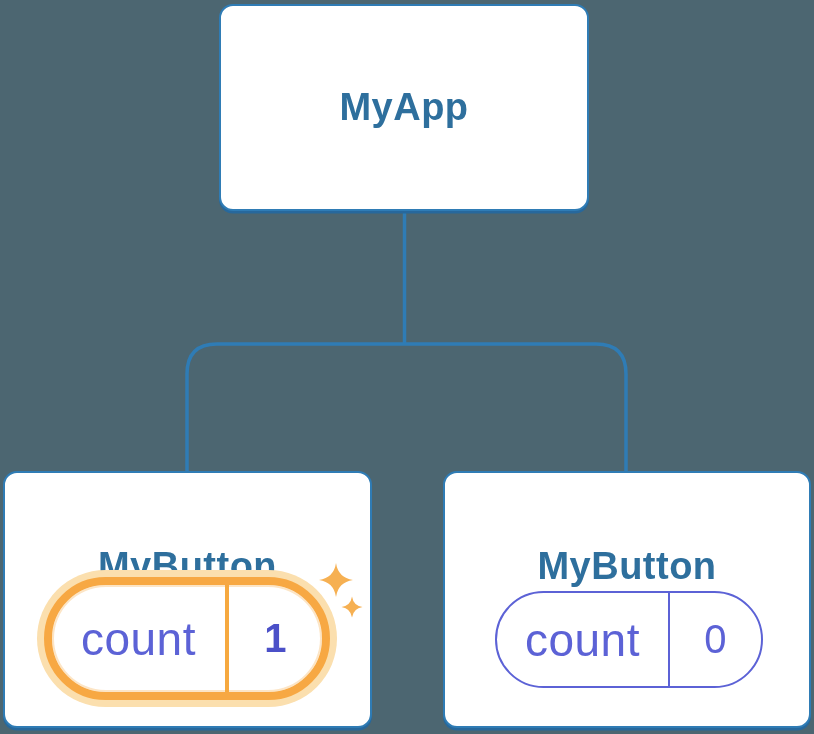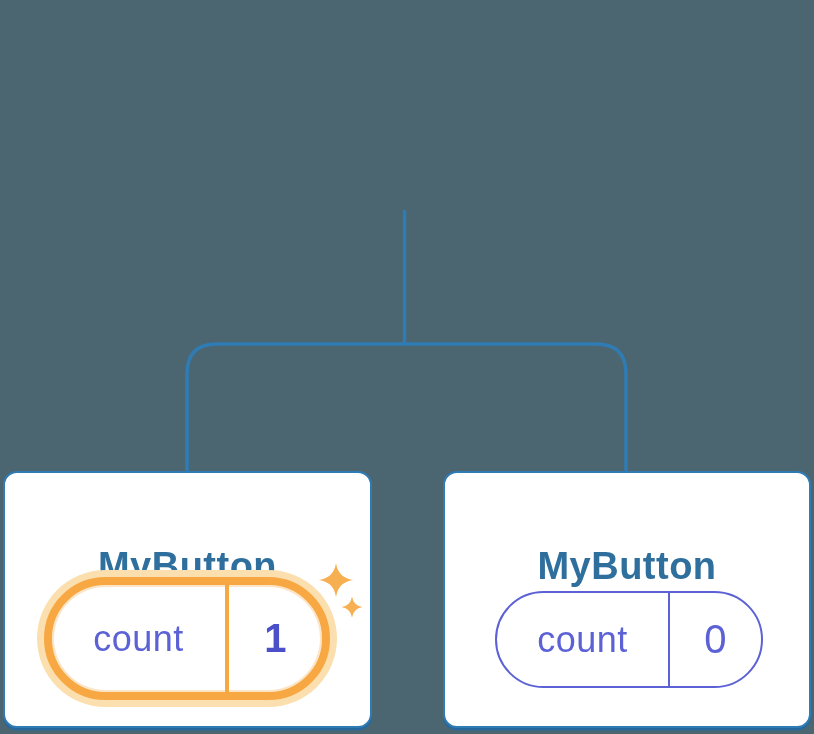--- a/index.html
+++ b/index.html
@@ -79,21 +79,21 @@
     align-items: center;
     justify-content: center;
     box-sizing: border-box;
   }
   .pill-name-section { width: 65.5%; }
   .pill-value-section { flex: 1; }
   .pill-highlighted .pill-name-section { border-right: 4px solid #f6a940; }
   .pill-normal .pill-name-section { border-right: 2.5px solid #5c62d6; }
   .state-name {
     color: #5c62d6;
-    font-size: 36px;
+    font-size: 46px;
     letter-spacing: 0.5px;
   }
   .state-value {
     color: #5c62d6;
     font-size: 40px;
   }
   .state-value-updated {
     color: #4b50c8;
     font-weight: bold;
   }
@@ -107,20 +107,23 @@
 </head>
 <body>
 
 <div id="stage">
 
   <svg class="connector-layer" viewBox="0 0 814 734" fill="none">
     <path d="M404.5 210 L404.5 344" stroke="#2f7cb5" stroke-width="3.5"></path>
     <path d="M187 472 L187 374 Q187 344 217 344 L596 344 Q626 344 626 374 L626 472" stroke="#2f7cb5" stroke-width="3.5"></path>
   </svg>
 
+  <div class="card card-root">
+    <span class="component-label">MyApp</span>
+  </div>
 
   <div class="card card-child-left"></div>
   <div class="child-title child-title-left">
     <span class="component-label">MyButton</span>
   </div>
   <div class="pill pill-highlighted">
     <div class="pill-section pill-name-section">
       <span class="state-name">count</span>
     </div>
     <div class="pill-section pill-value-section">

